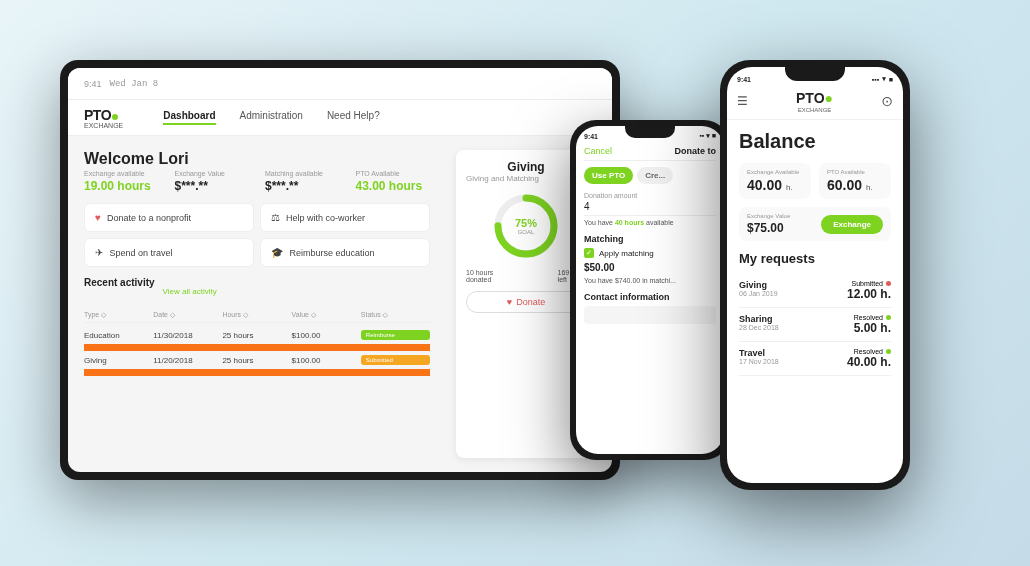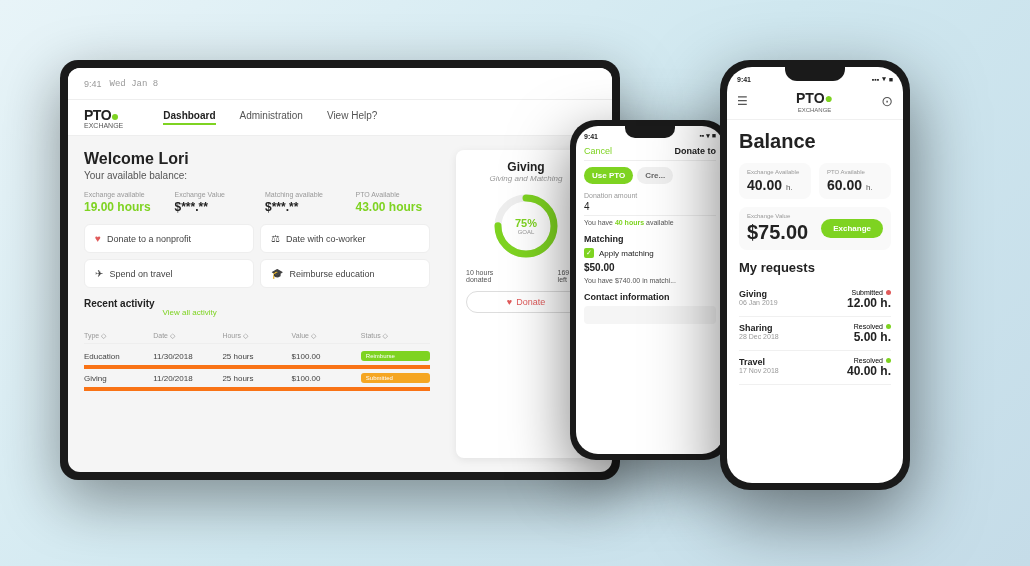--- a/index.html
+++ b/index.html
@@ -143,42 +143,42 @@
       border-bottom: 1px solid #eee;
       padding-bottom: 3px;
       margin-bottom: 3px;
     }
     .table-row-item {
       display: grid;
       grid-template-columns: 1fr 1fr 1fr 1fr 1fr;
       font-size: 8px;
       color: #444;
       padding: 4px 0;
-      border-bottom: 4px solid #f97316;
+      border-bottom: 7px solid #f97316;
       align-items: center;
     }
     .status-badge {
       background: #7ed321;
       color: white;
       font-size: 6px;
       padding: 2px 5px;
       border-radius: 3px;
     }
     .status-badge.orange { background: #f5a623; }
 
     
     .tablet-right {
       width: 140px;
       background: white;
       border-radius: 8px;
       padding: 10px;
       box-shadow: 0 2px 8px rgba(0,0,0,0.08);
     }
     .giving-title { font-size: 12px; font-weight: 700; color: #222; text-align: center; }
-    .giving-sub { font-size: 8px; color: #999; text-align: center; margin-bottom: 8px; font-style: italic; }
+    .giving-sub { font-size: 8px; color: #999; margin-bottom: 8px; }
     .donut-container {
       position: relative;
       width: 70px;
       height: 70px;
       margin: 0 auto 8px;
     }
     .donut-svg { transform: rotate(-90deg); }
     .donut-text {
       position: absolute;
       top: 50%;
@@ -361,21 +361,21 @@
     .exchange-value-card {
       background: #f9f9f9;
       border-radius: 8px;
       padding: 6px 8px;
       display: flex;
       justify-content: space-between;
       align-items: center;
       margin-bottom: 10px;
     }
     .ev-label { font-size: 6px; color: #999; margin-bottom: 2px; }
-    .ev-value { font-size: 20px; font-weight: 800; color: #222; }
+    .ev-value { font-size: 12px; font-weight: 800; color: #222; }
     .exchange-btn {
       background: #7ed321;
       color: white;
       border: none;
       border-radius: 14px;
       padding: 5px 12px;
       font-size: 8px;
       font-weight: 600;
       cursor: pointer;
     }
@@ -411,28 +411,27 @@
     <div class="tablet-nav">
       <div class="tablet-logo">
         <div>
           <span class="logo-pto">PTO</span><span class="logo-dot"></span>
           <span class="logo-exchange">EXCHANGE</span>
         </div>
       </div>
       <div class="tablet-nav-items">
         <div class="tablet-nav-item active">Dashboard</div>
         <div class="tablet-nav-item">Administration</div>
-        <div class="tablet-nav-item">View Help?</div>
+        <div class="tablet-nav-item">Need Help?</div>
       </div>
     </div>
 
     <div class="tablet-content">
       <div class="tablet-left">
         <div class="welcome-title">Welcome Lori</div>
-        <div class="welcome-sub">Your available balance:</div>
         <div class="balance-row">
           <div class="balance-item">
             <div class="balance-label">Exchange available</div>
             <div class="balance-value">19.00 hours</div>
           </div>
           <div class="balance-item">
             <div class="balance-label">Exchange Value</div>
             <div class="balance-value dark">$***.**</div>
           </div>
           <div class="balance-item">
@@ -444,21 +443,21 @@
             <div class="balance-value">43.00 hours</div>
           </div>
         </div>
         <div class="action-grid">
           <div class="action-btn">
             <span class="action-icon heart">♥</span>
             <span>Donate to a nonprofit</span>
           </div>
           <div class="action-btn">
             <span class="action-icon">⚖</span>
-            <span>Date with co-worker</span>
+            <span>Help with co-worker</span>
           </div>
           <div class="action-btn">
             <span class="action-icon">✈</span>
             <span>Spend on travel</span>
           </div>
           <div class="action-btn">
             <span class="action-icon">🎓</span>
             <span>Reimburse education</span>
           </div>
         </div>

